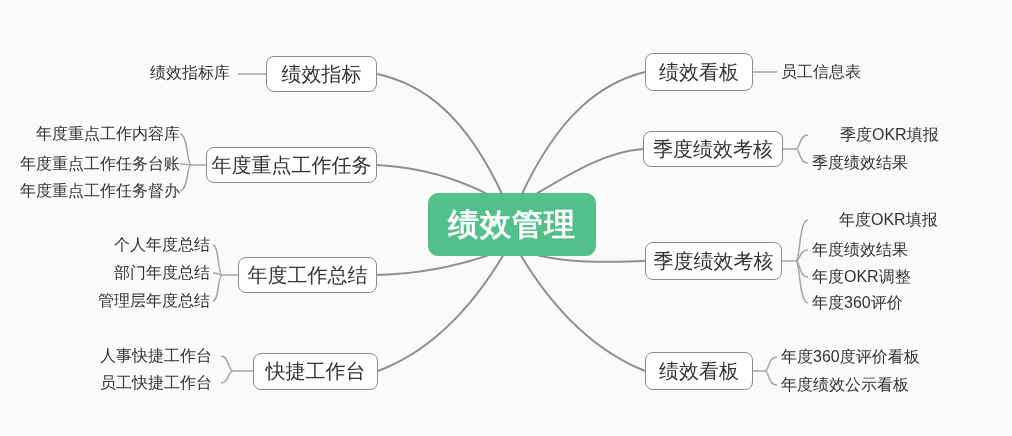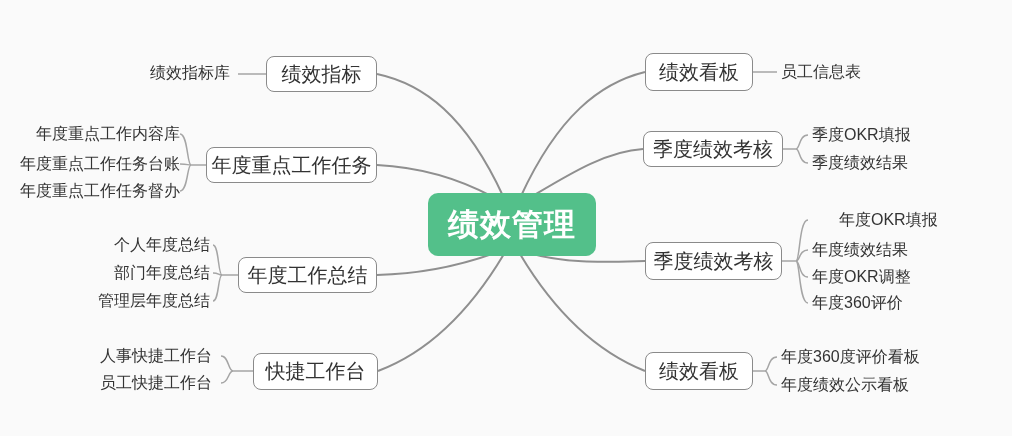--- a/index.html
+++ b/index.html
@@ -101,21 +101,21 @@
   <span class="leaf" style="right:832px;top:134px">年度重点工作内容库</span>
   <span class="leaf" style="right:832px;top:164px">年度重点工作任务台账</span>
   <span class="leaf" style="right:832px;top:191px">年度重点工作任务督办</span>
   <span class="leaf" style="right:802px;top:245px">个人年度总结</span>
   <span class="leaf" style="right:802px;top:273px">部门年度总结</span>
   <span class="leaf" style="right:802px;top:301px">管理层年度总结</span>
   <span class="leaf" style="right:800px;top:356px">人事快捷工作台</span>
   <span class="leaf" style="right:800px;top:383px">员工快捷工作台</span>
 
   <span class="leaf" style="left:781px;top:72px">员工信息表</span>
-  <span class="leaf" style="left:812px;top:135px">季度OKR填报</span>
+  <span class="leaf" style="left:840px;top:135px">季度OKR填报</span>
   <span class="leaf" style="left:812px;top:163px">季度绩效结果</span>
   <span class="leaf" style="left:839px;top:220px">年度OKR填报</span>
   <span class="leaf" style="left:812px;top:250px">年度绩效结果</span>
   <span class="leaf" style="left:812px;top:277px">年度OKR调整</span>
   <span class="leaf" style="left:812px;top:303px">年度360评价</span>
   <span class="leaf" style="left:781px;top:357px">年度360度评价看板</span>
   <span class="leaf" style="left:781px;top:385px">年度绩效公示看板</span>
 
 </div>
 

